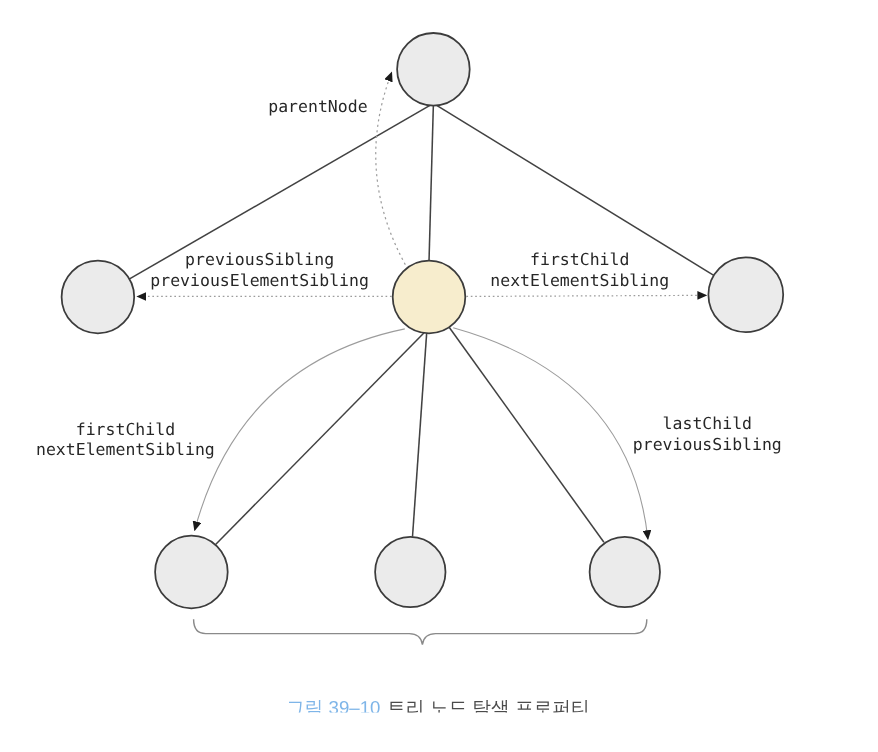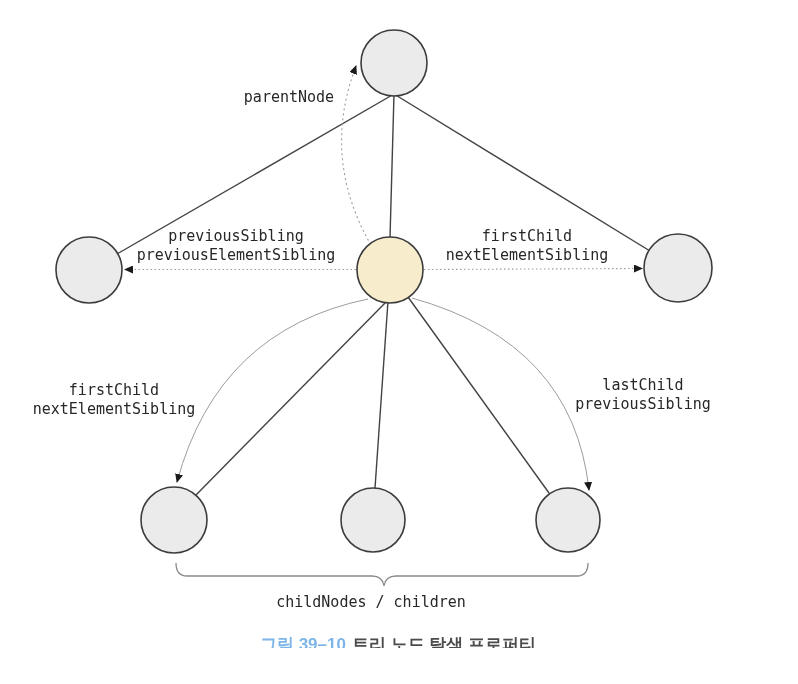--- a/index.html
+++ b/index.html
@@ -30,21 +30,21 @@
     font-size:15px;
     line-height:19px;
     color:var(--label-text);
     white-space:nowrap;
   }
   .caption{
     position:absolute;
     transform:translate(-50%,-50%);
     font-family:"Liberation Sans","DejaVu Sans",sans-serif;
     font-size:17px;
-    font-weight:bold;
+    font-weight:normal;
     white-space:nowrap;
     color:var(--caption-text);
   }
   .caption .fig{color:var(--caption-accent);margin-right:6px;}
 </style>
 </head>
 <body>
 
 <div class="canvas">
 
@@ -99,19 +99,18 @@
   <div class="lbl" style="left:114px;top:400px">
     <div>firstChild</div>
     <div>nextElementSibling</div>
   </div>
 
   <div class="lbl" style="left:643px;top:395px">
     <div>lastChild</div>
     <div>previousSibling</div>
   </div>
 
-  <div class="lbl" style="left:371px;top:602px">childNodes / children</div>
 
   <div class="caption" style="left:398px;top:644px">
     <span class="fig">그림 39–10</span><span>트리 노드 탐색 프로퍼티</span>
   </div>
 
 </div>
 
 </body></html>

